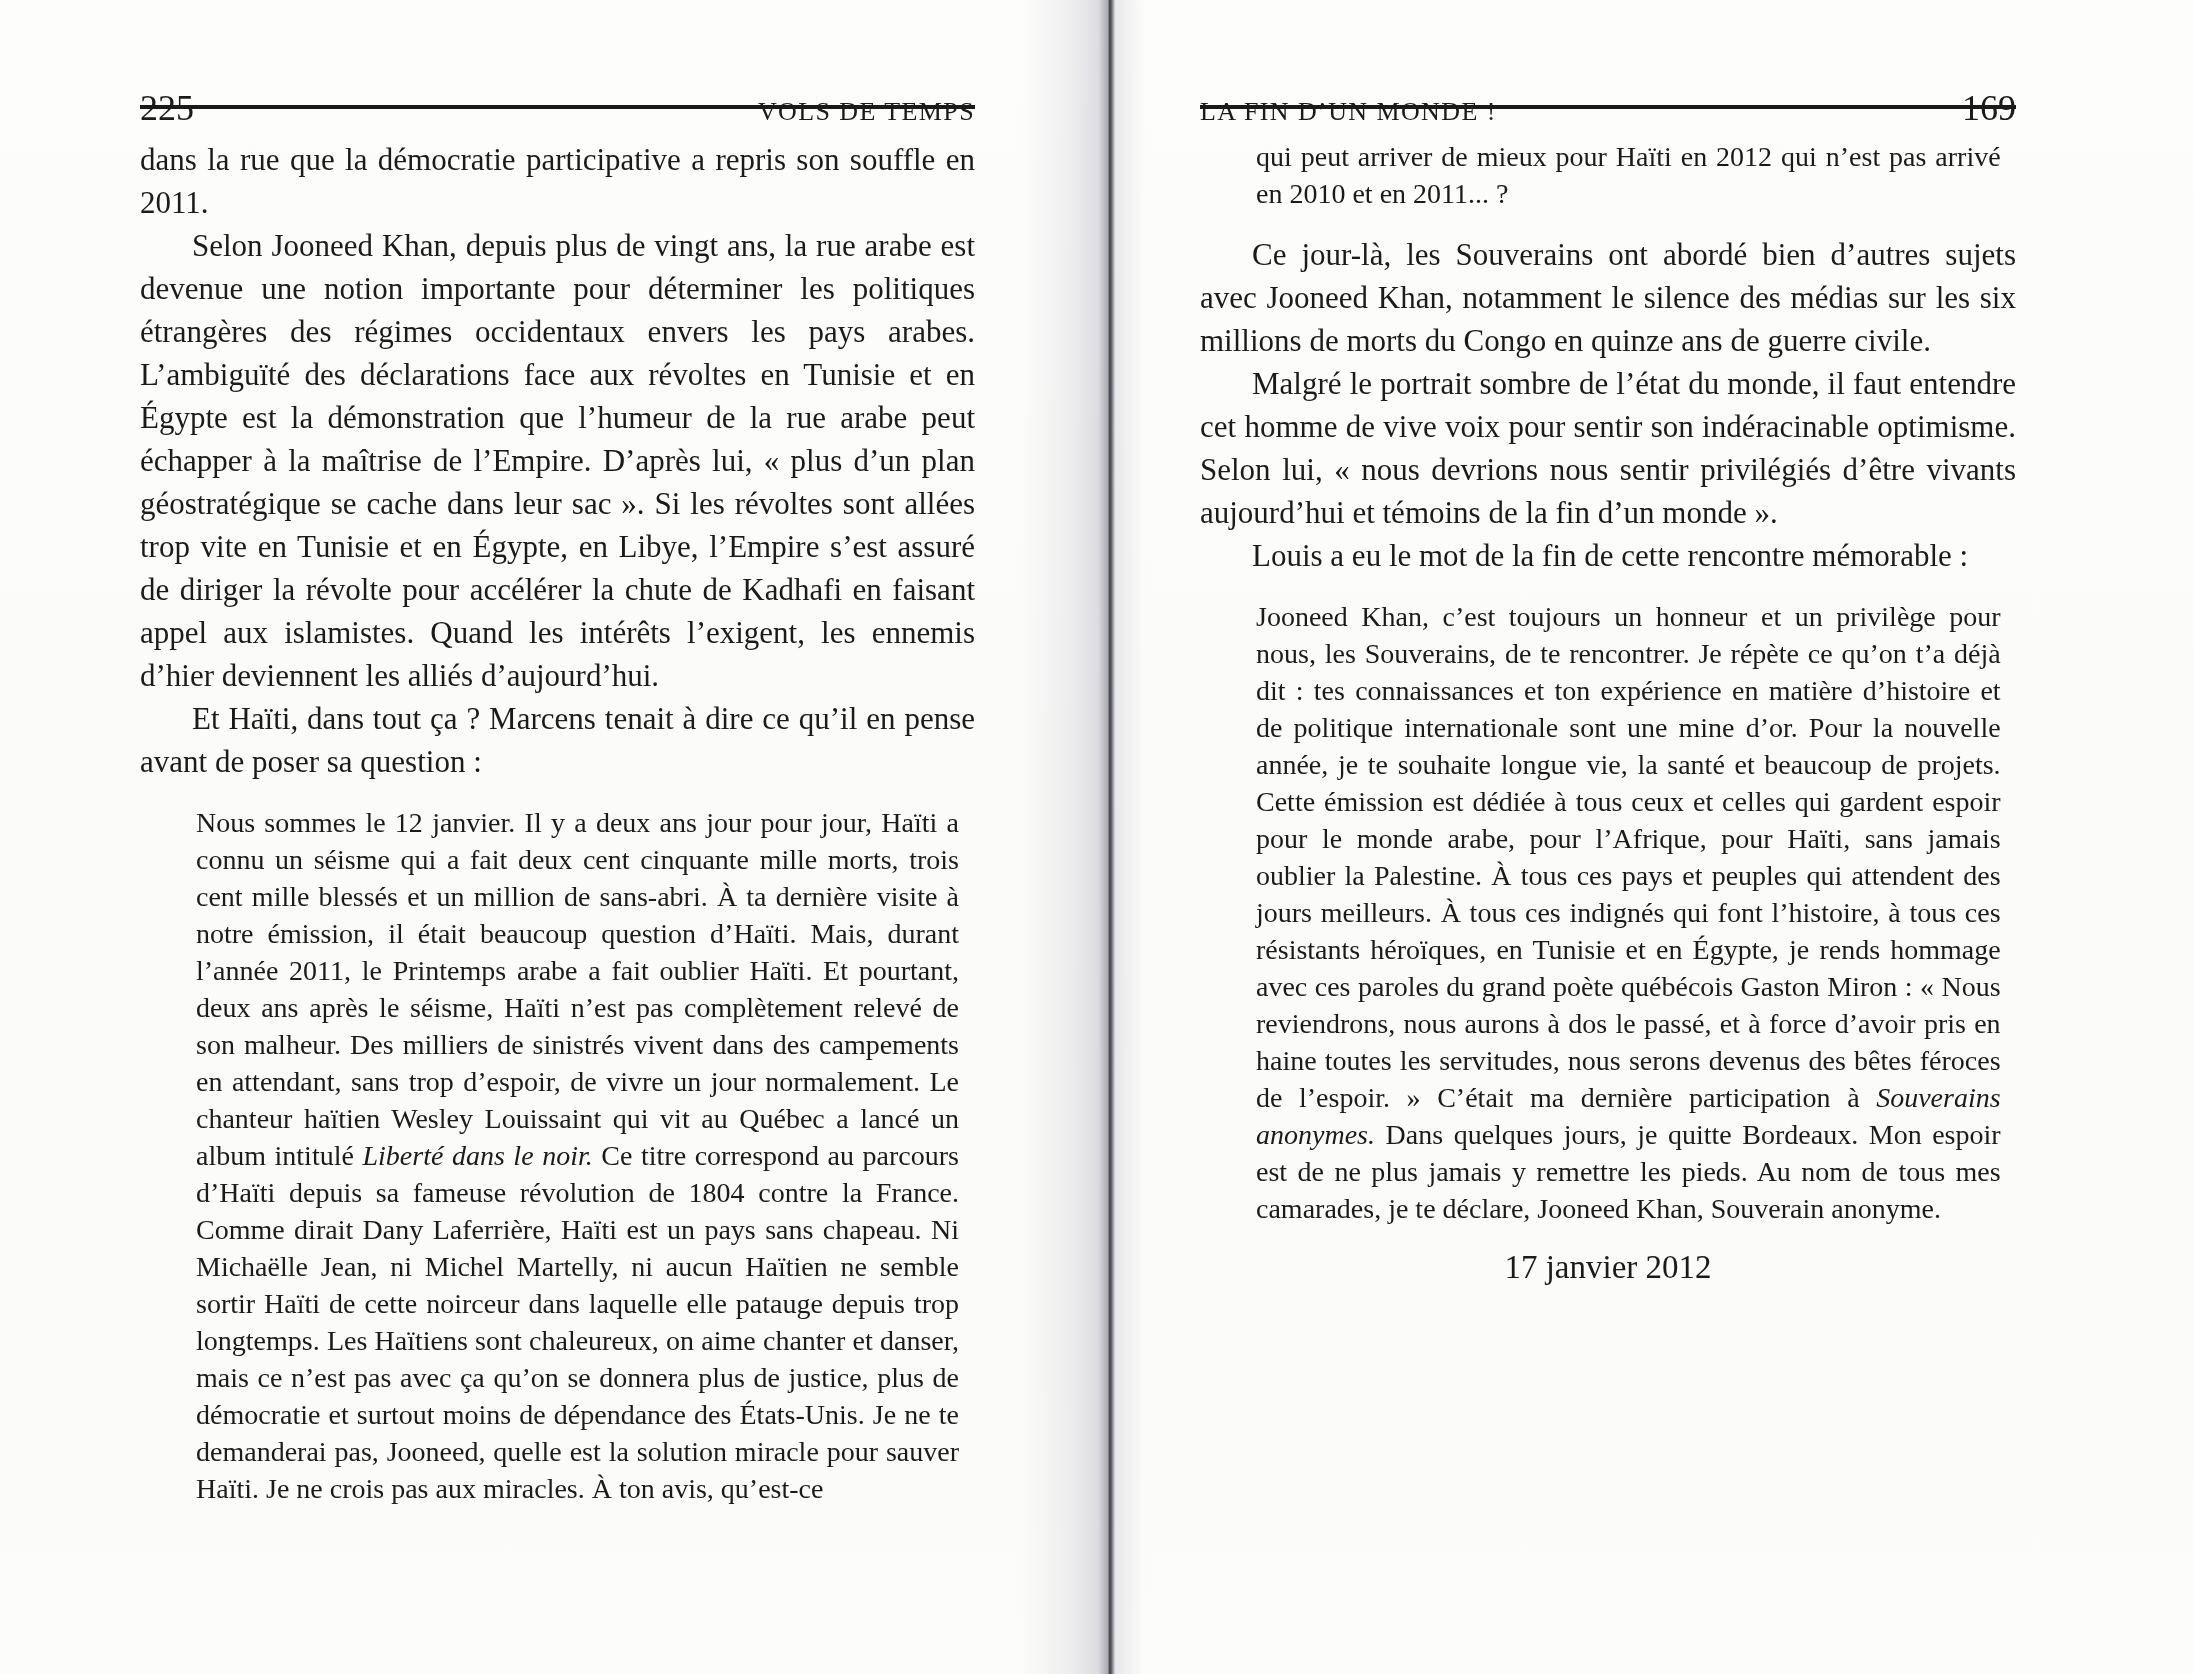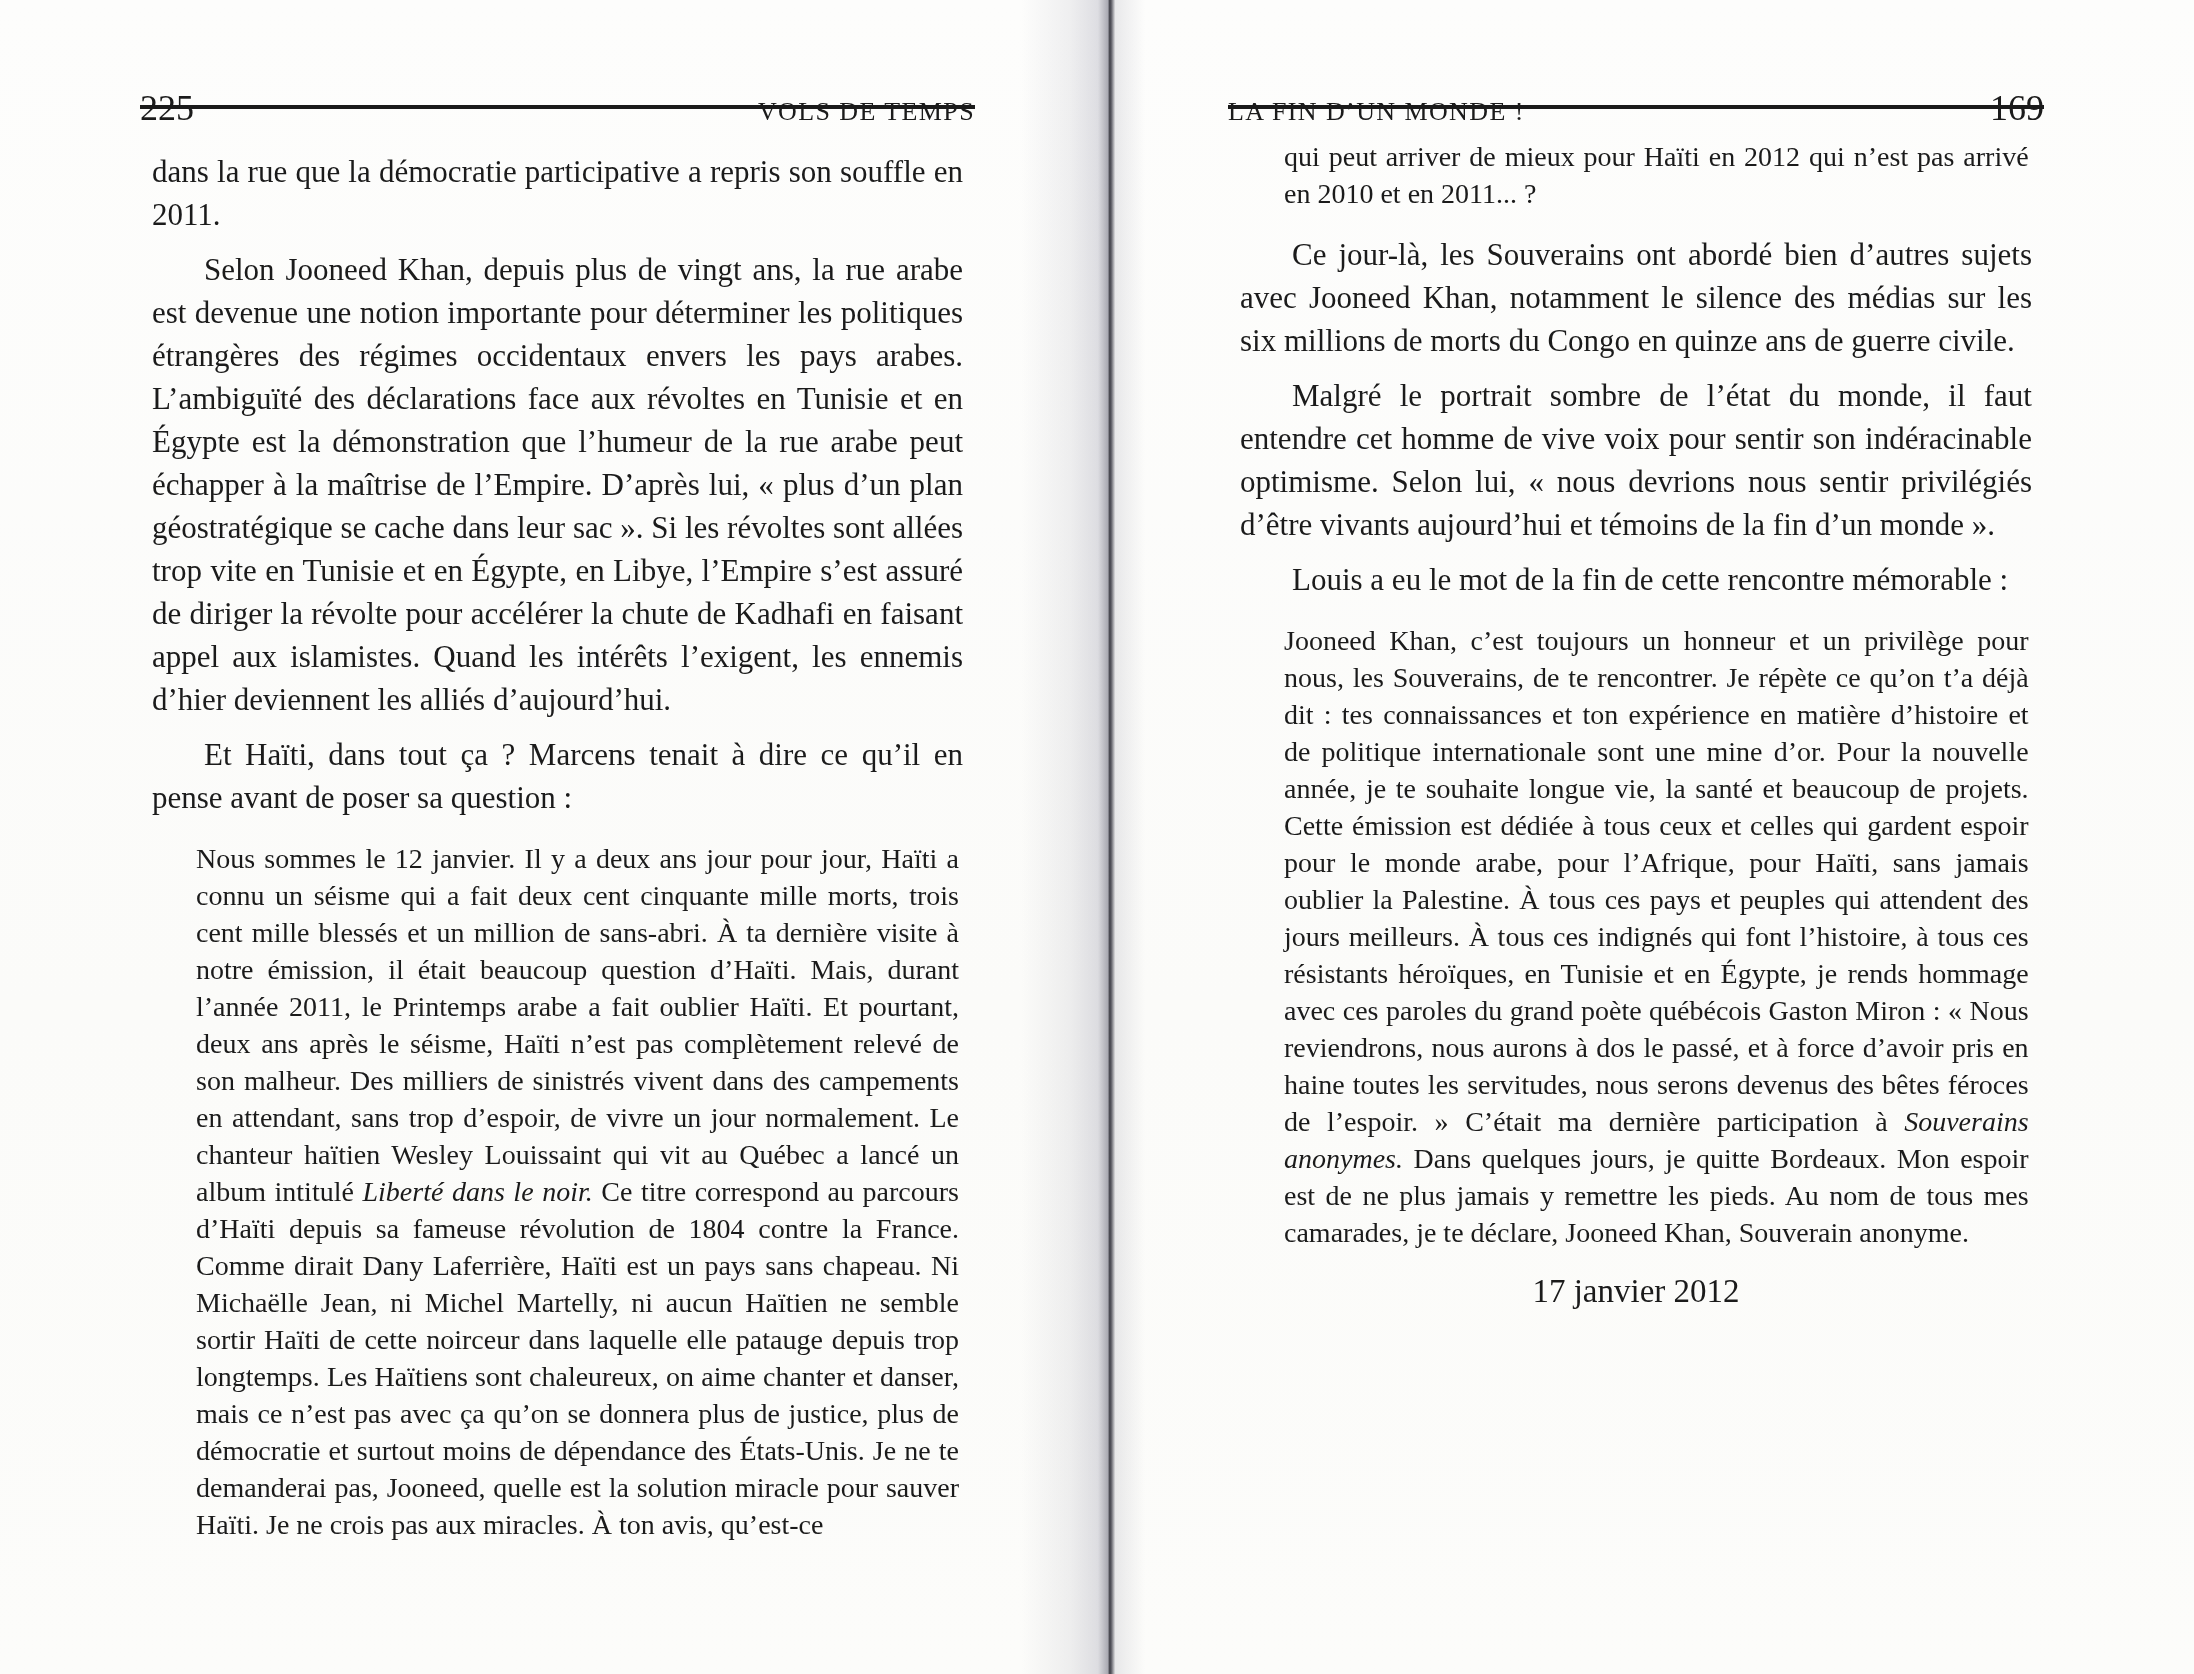--- a/index.html
+++ b/index.html
@@ -6,33 +6,33 @@
   .book{
     position:relative;
     width:2194px;height:1675px;
     background:linear-gradient(180deg,#fdfdfc 0%,#fbfbf9 60%,#fcfcfa 100%);
     font-family:"Liberation Serif","DejaVu Serif",serif;
     color:#1b1b1b;
     overflow:hidden;
   }
   .page{position:absolute;top:0;height:1675px;}
   .page-left{left:140px;width:835px;}
-  .page-right{left:1228px;width:816px;}
+  .page-right{left:1200px;width:816px;}
 
   .pagehead{
     position:absolute;top:53px;left:0;right:0;
     display:flex;justify-content:space-between;align-items:baseline;
   }
   .pagenum{font-size:36px;line-height:1;}
   .runhead{font-size:26px;line-height:1;letter-spacing:1.4px;white-space:nowrap;margin-top:46px;}
   .headrule{position:absolute;top:105px;left:0;right:0;height:3.5px;background:#1a1a1a;}
 
   .bodytext{position:absolute;top:138px;left:0;right:0;}
   .bodytext p{
-    margin:12px;
+    margin:0;
     font-size:31px;line-height:43px;
     text-align:justify;text-justify:inter-word;
     hyphens:none;
   }
   .indent{text-indent:52px;}
   .noindent{text-indent:0;}
 
   .quote{
     font-size:28px;line-height:37px;
     text-align:justify;hyphens:none;

